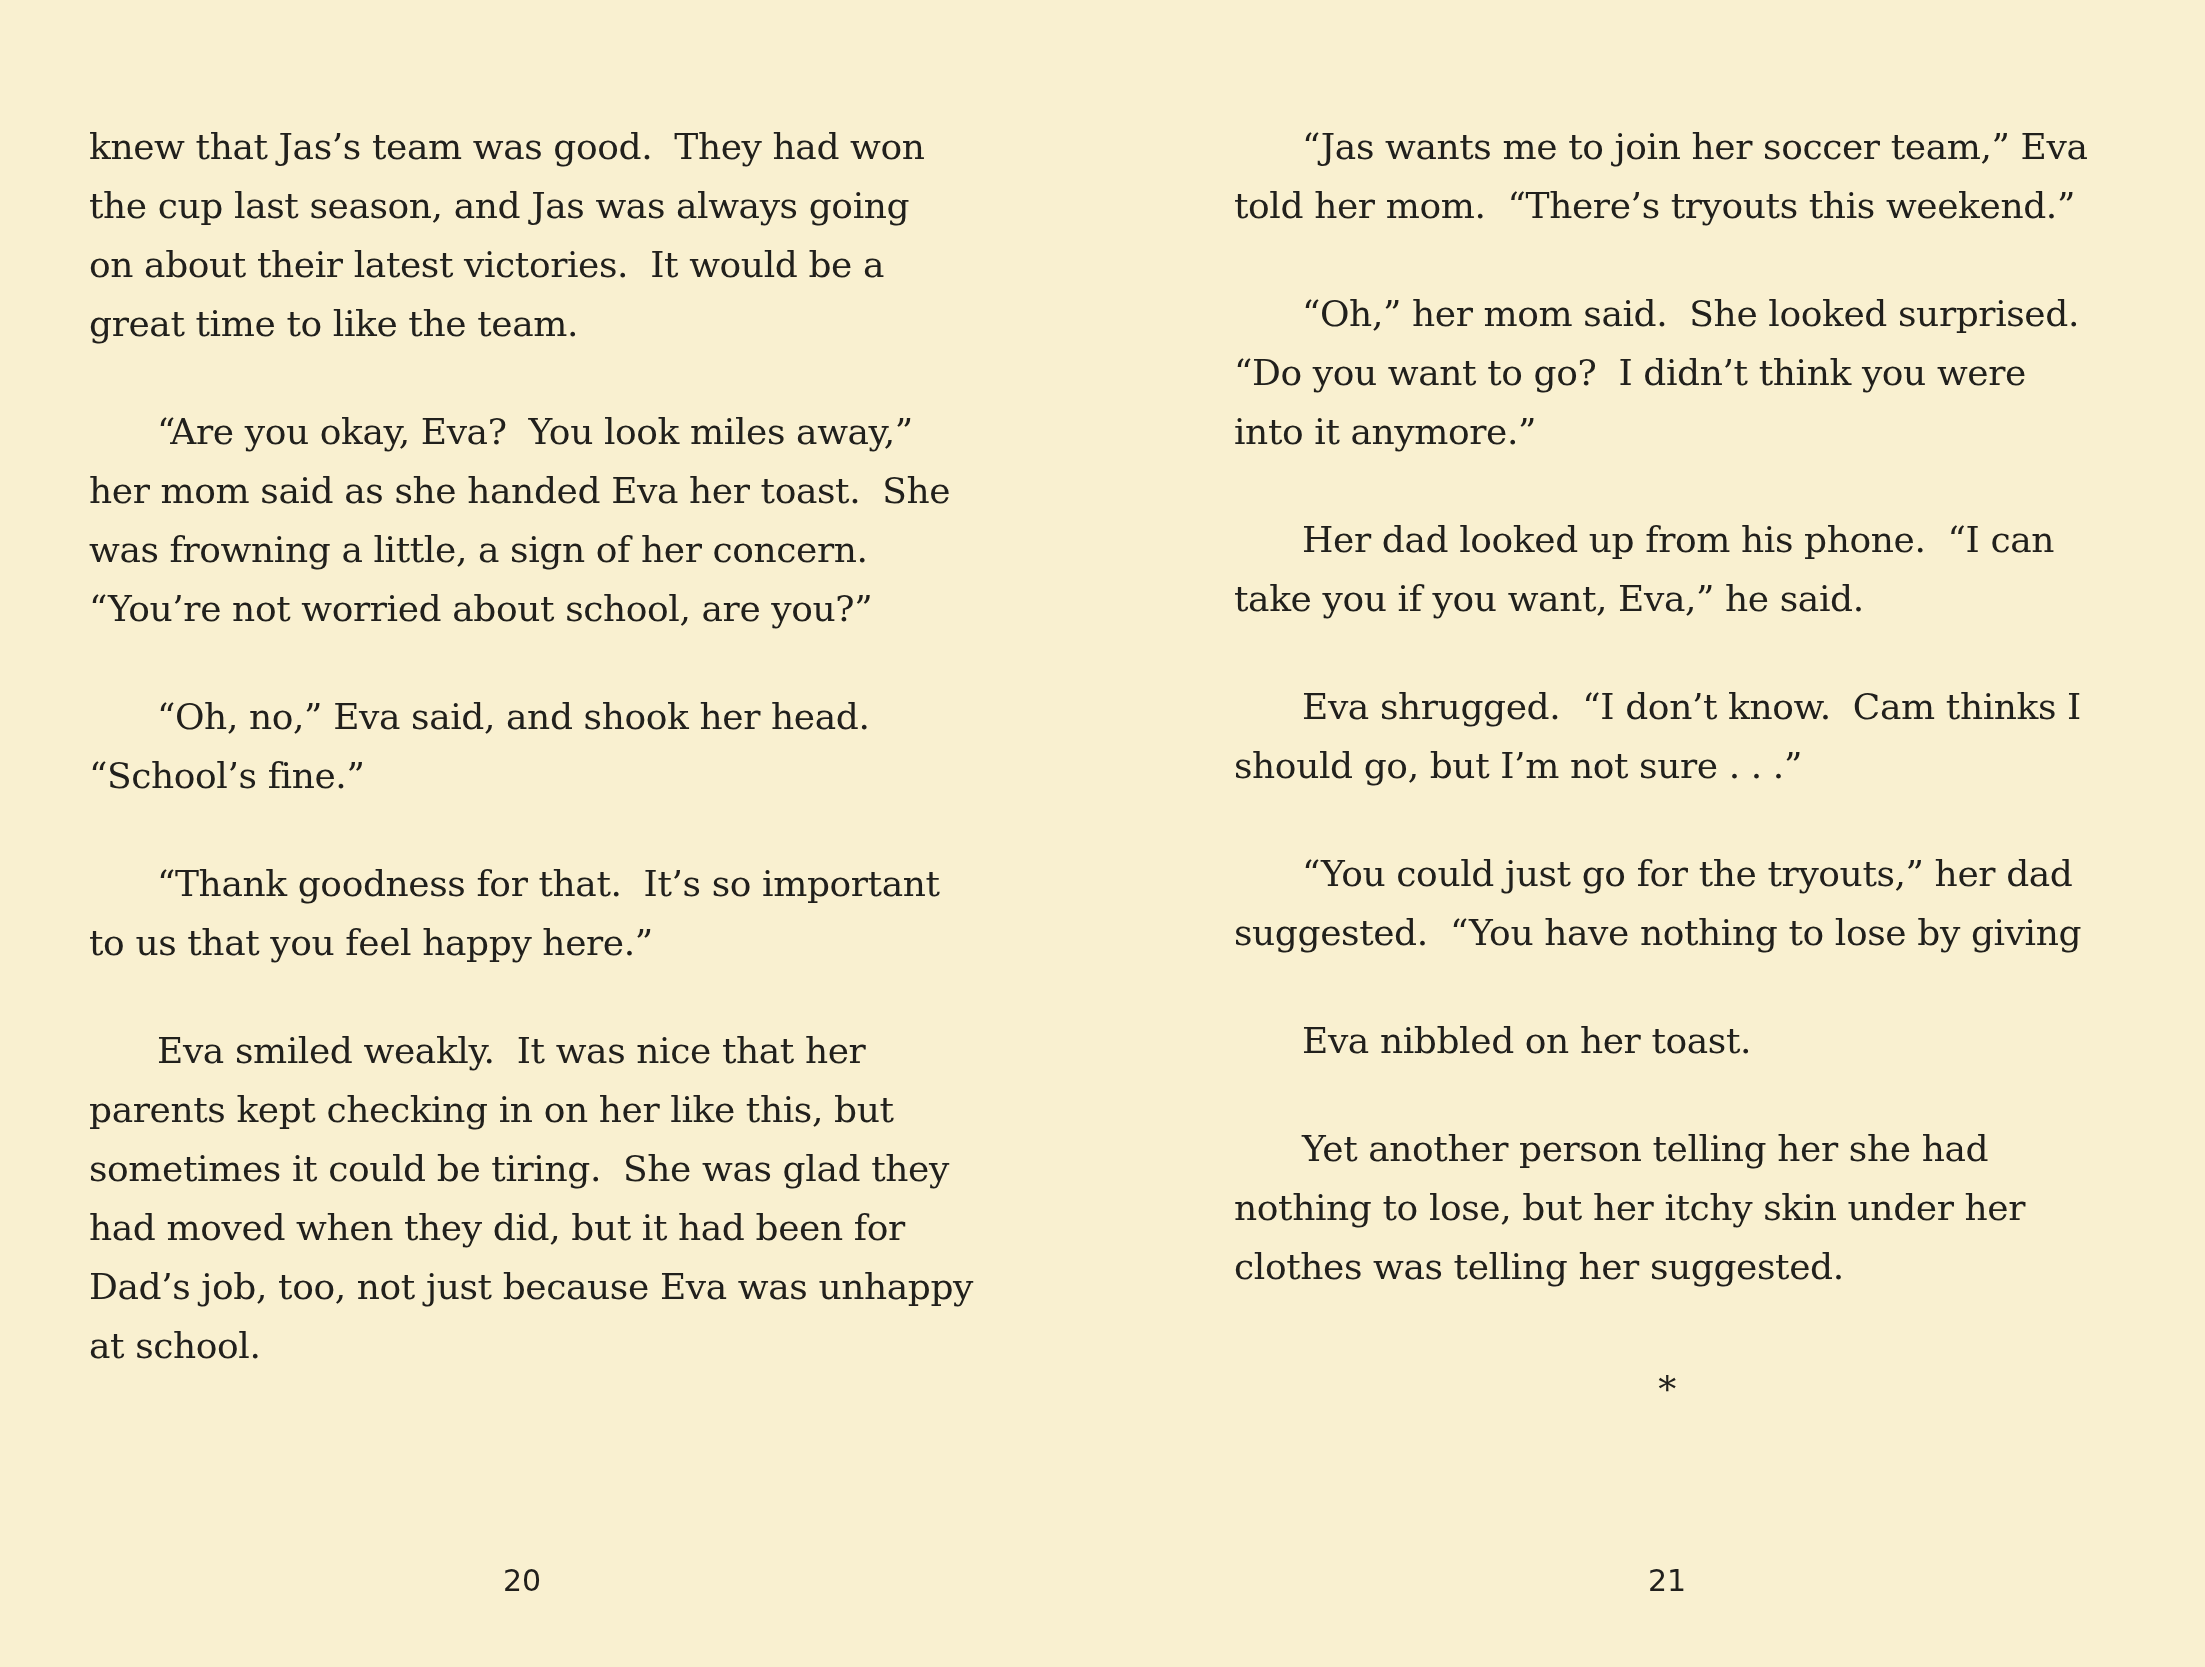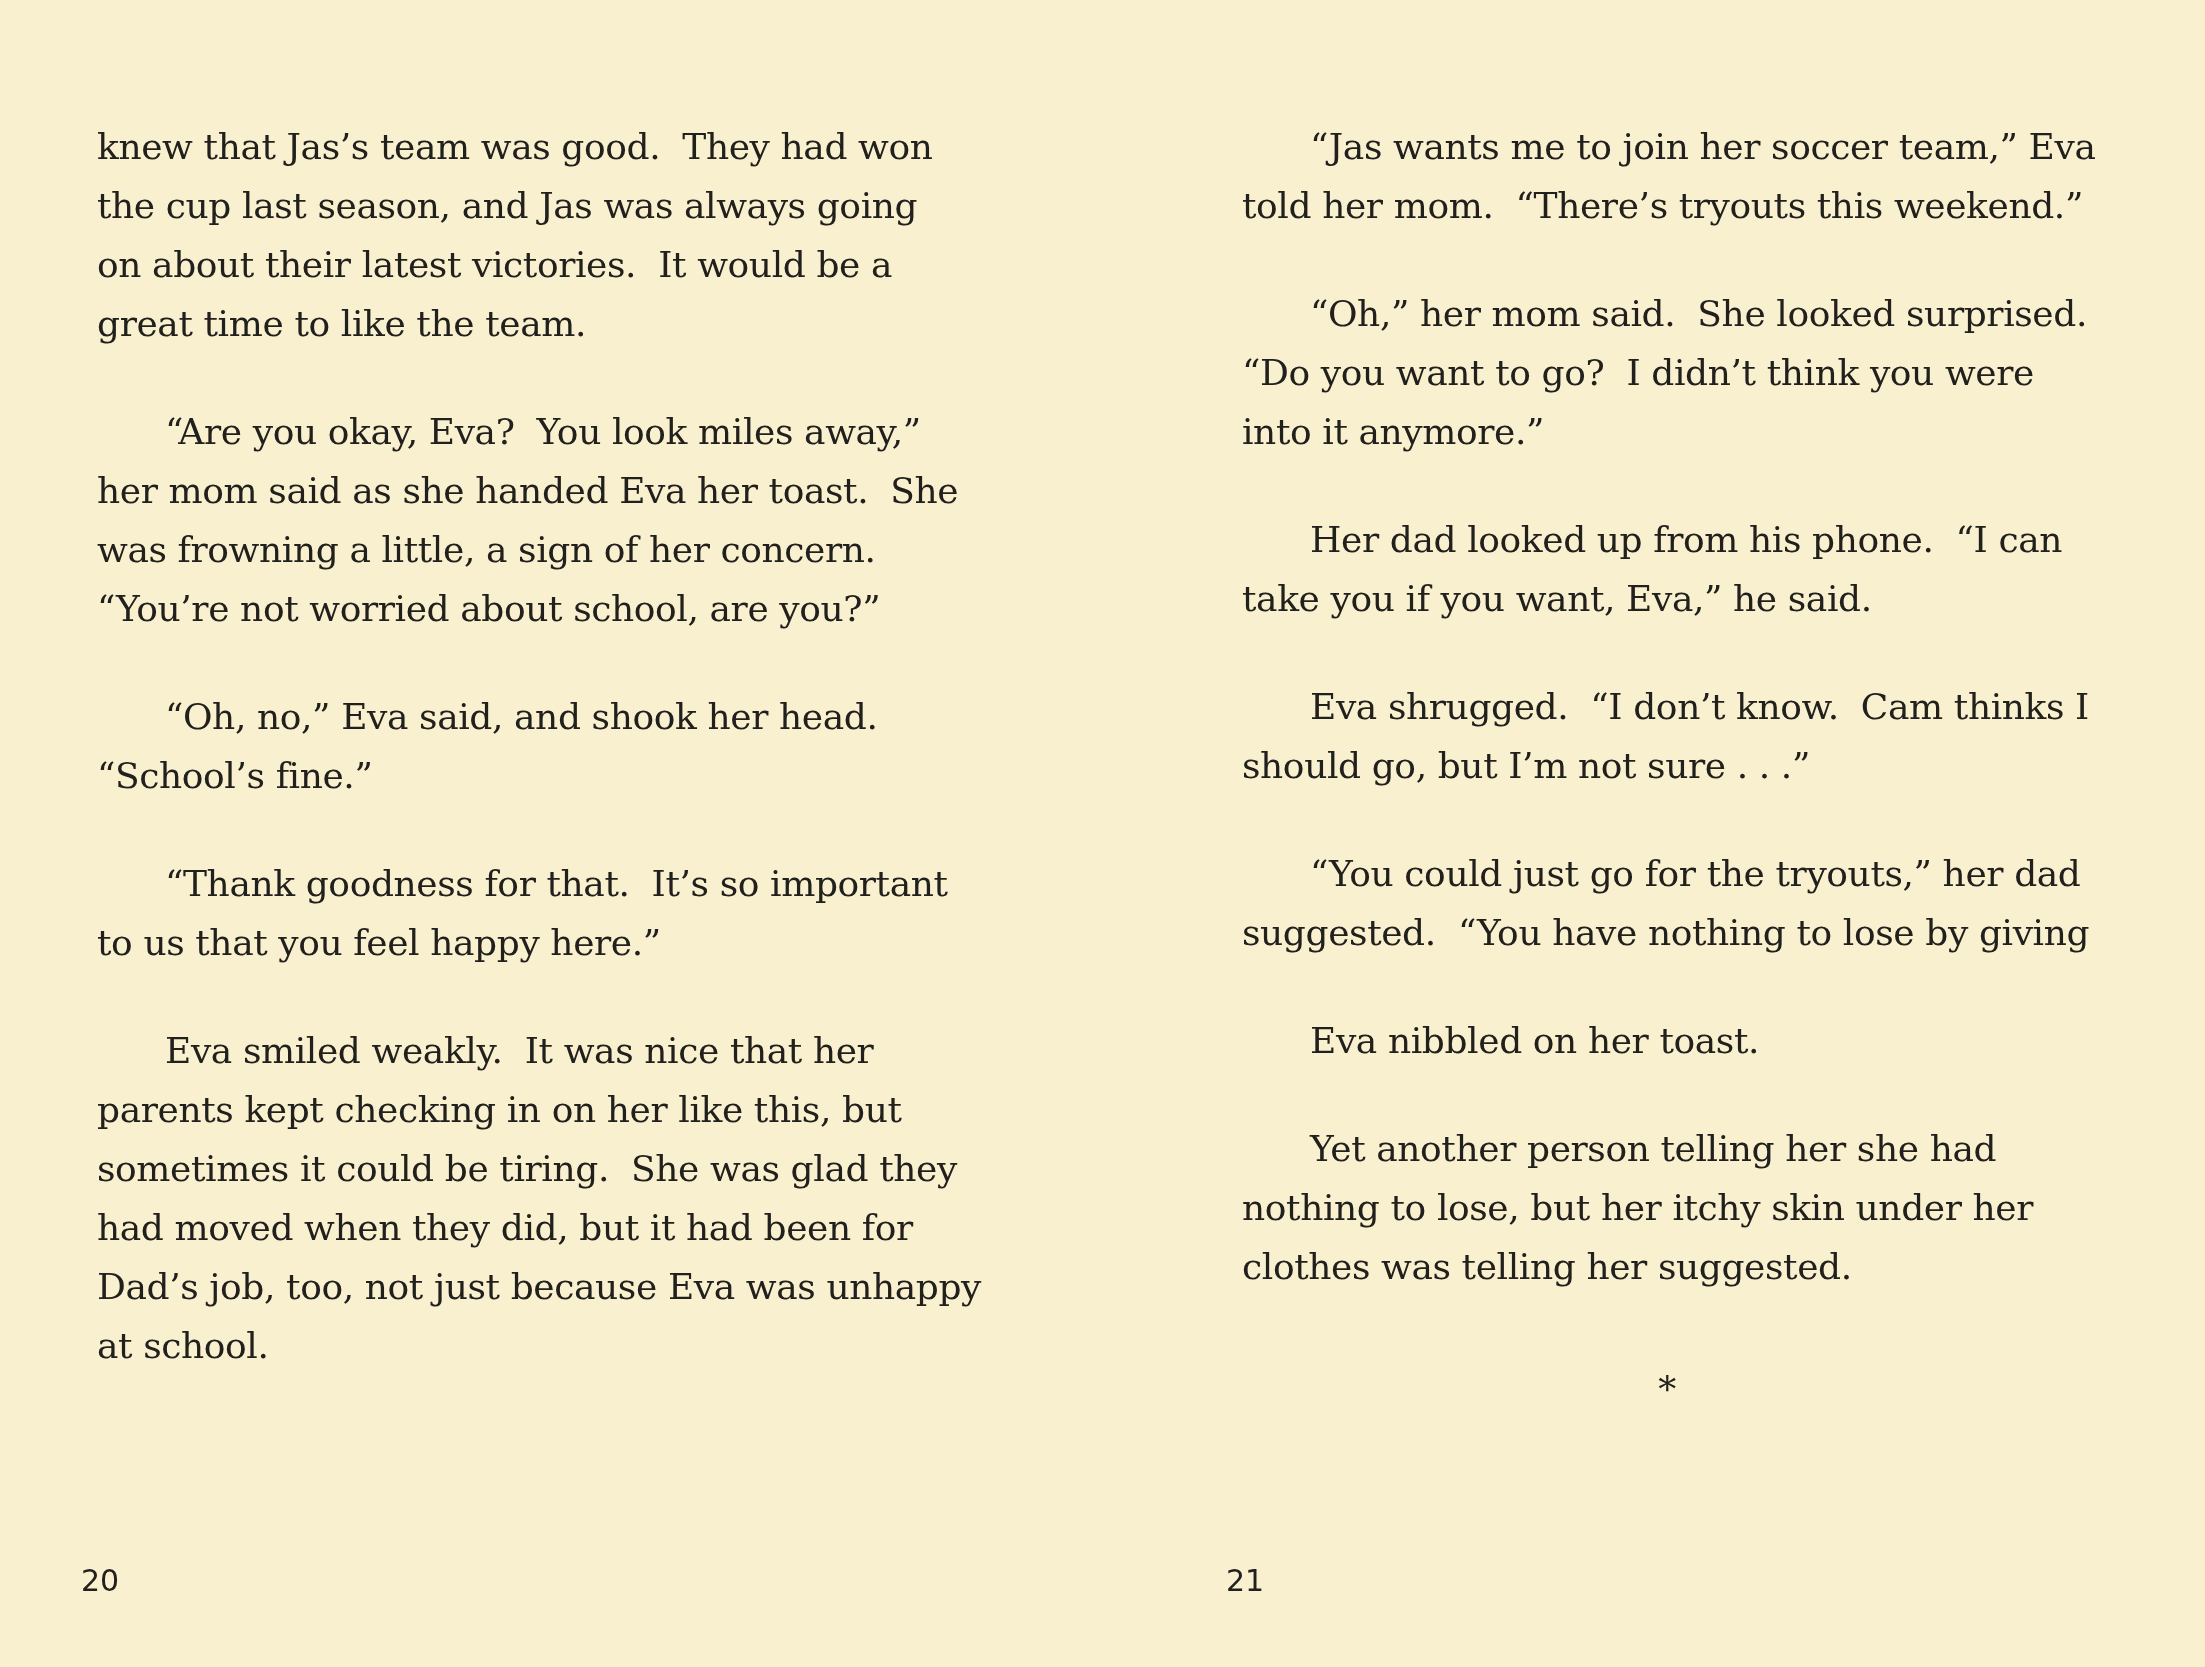--- a/index.html
+++ b/index.html
@@ -24,41 +24,41 @@
     position: absolute;
     top: 117px;
     width: 882px;
     font-size: 36px;
     line-height: 59px;
     letter-spacing: -0.4px;
   }
   .column.left  { left: 81px;  }
   .column.right { left: 1226px; }
   .para {
-    margin: 0 0 49px 16px;
+    margin: 0 0 49px 8px;
   }
   .para:last-child { margin-bottom: 0; }
   .line {
     white-space: pre;   
   }
   .para.indent .line.first {
     padding-left: 68px; 
   }
   .scene-break {
     margin-top: 64px;
     width: 100%;
     text-align: center;
     font-size: 36px;
     line-height: 59px;
   }
   .page-num {
     position: absolute;
     top: 1562px;
     width: 882px;
-    text-align: left;
+    text-align: center;
     font-family: "DejaVu Sans", sans-serif;
     font-size: 30px;
     line-height: 37px;
     color: #21201C;
   }
   .page-num.left  { left: 81px;  }
   .page-num.right { left: 1226px; }
 </style>
 </head>
 <body style="background: rgb(249, 240, 208);">

